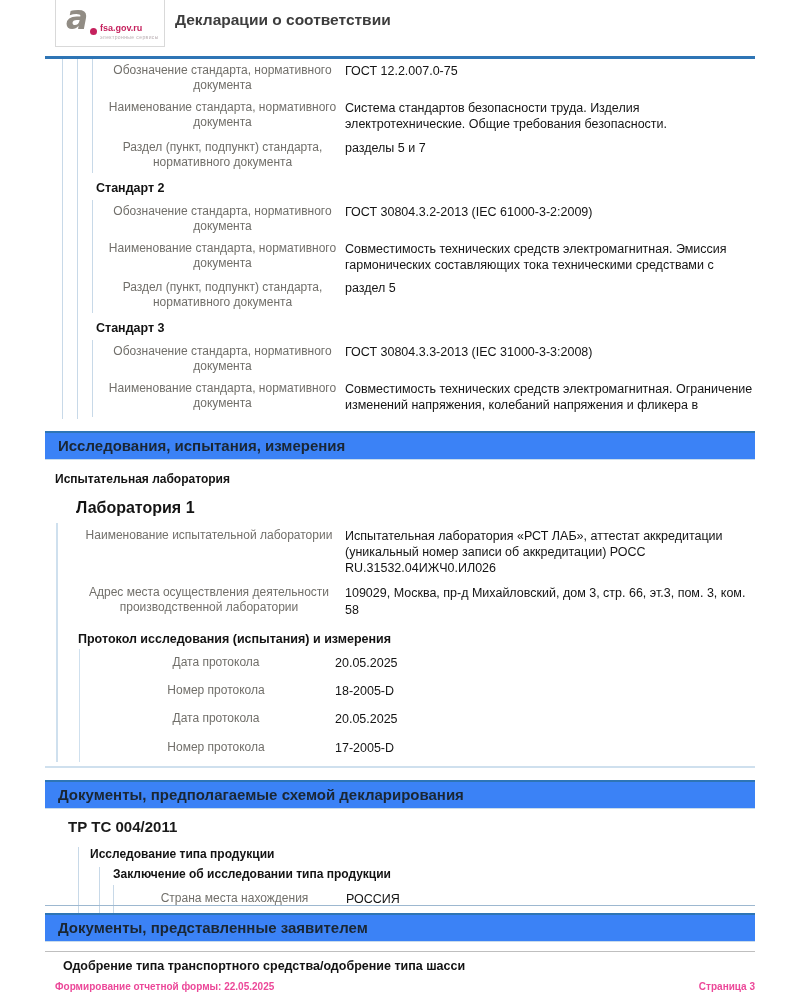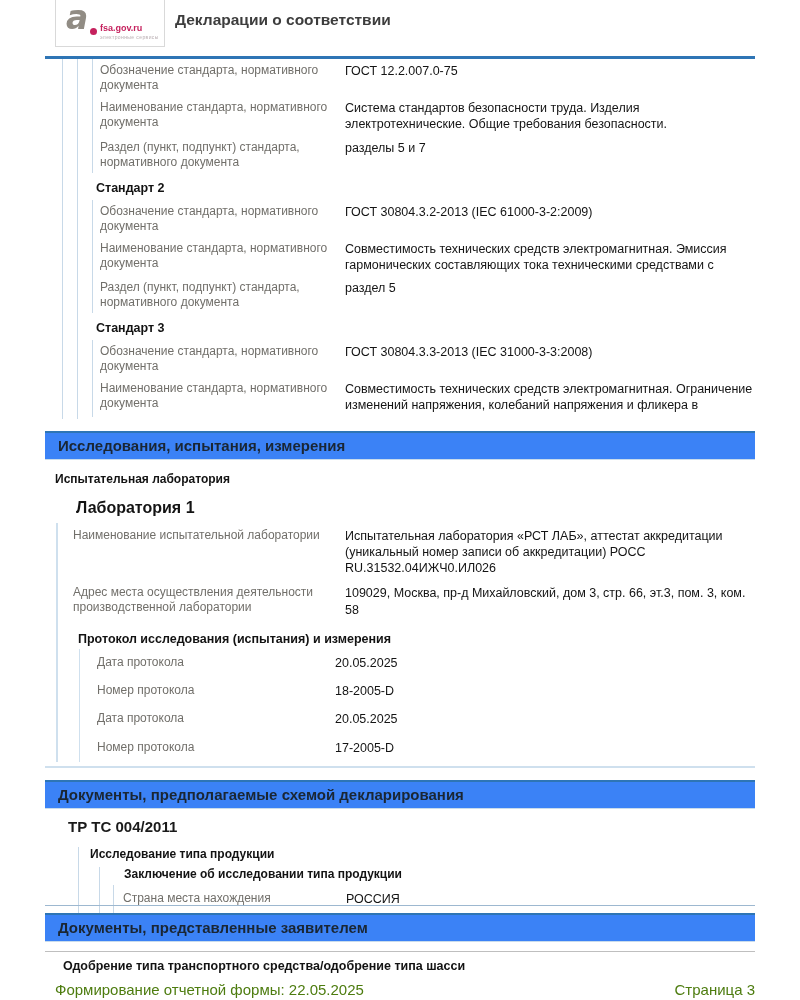--- a/index.html
+++ b/index.html
@@ -33,21 +33,21 @@
   }
   
   .content{position:absolute;left:45px;top:56px;width:710px;}
   .top-rule{border-top:3px solid #2e75b5;}
   
   .g1{margin-left:17px;border-left:1px solid #c8d9e8;}
   .g2{margin-left:14px;border-left:1px solid #c8d9e8;padding-bottom:2px;}
   .fgroup{margin-left:14px;border-left:1px solid #c8d9e8;padding-left:7px;}
   
   .frow{display:grid;padding:4px 0 3px;}
-  .flabel{font-size:12px;line-height:1.25;color:#716f6a;}
+  .flabel{font-size:12px;line-height:1.25;color:#716f6a;text-align:center;}
   .fvalue{font-size:12.5px;line-height:1.3;color:#141414;}
   .standards .frow{grid-template-columns:245px 1fr;}
   .std-heading{margin:8px 0 5px 18px;font-size:12.5px;font-weight:bold;color:#131313;}
   
   .band{
     margin-top:12px;background:#3b82f6;border-top:2px solid #2e75b5;border-bottom:1px solid #c9dcec;
     padding:4px 10px 5px 13px;font-size:15px;font-weight:bold;color:#1a2633;box-sizing:border-box;
   }
   
   .group-title{margin:12px 0 0 10px;font-size:12px;font-weight:bold;color:#131313;}
@@ -56,34 +56,34 @@
   .lab-block .frow{grid-template-columns:272px 1fr;padding:5px 0 4px;}
   .proto-heading{margin:10px 0 3px 5px;font-size:12.5px;font-weight:bold;color:#131313;}
   .proto-block{margin-left:6px;border-left:1px solid #cfe0ee;padding-left:17px;}
   .proto-block .frow{grid-template-columns:238px 1fr;padding:6px 0;}
   .rule-blue{margin-top:4px;border-top:2px solid #cfe0ee;}
   
   .reg-heading{margin:9px 0 0 23px;font-size:15px;font-weight:bold;color:#1a1a1a;}
   .type-block{margin-left:33px;border-left:1px solid #c8d9e8;padding-left:11px;margin-top:12px;}
   .type-heading{margin:0 0 6px 0;font-size:12px;font-weight:bold;color:#131313;}
   .concl-block{margin-left:9px;border-left:1px solid #c8d9e8;padding-left:9px;}
-  .concl-heading{margin:6px 0 4px 15px;font-size:12px;font-weight:bold;color:#131313;}
+  .concl-heading{margin:6px 0 4px 4px;font-size:12px;font-weight:bold;color:#131313;}
   .rows-block{margin-left:4px;border-left:1px solid #c8d9e8;padding-left:9px;}
   .rows-block .frow{grid-template-columns:223px 1fr;padding:6px 0;}
   
   .bottom-section{position:absolute;left:45px;top:905px;width:710px;}
   .pre-band-rule{border-top:1px solid #9db8d0;margin-bottom:7px;}
   .sub-doc-heading{
     margin-top:9px;border-top:1px solid #bfbfbf;padding:7px 0 0 18px;
     font-size:12.5px;font-weight:bold;color:#131313;
   }
   
   .footer{
     position:absolute;left:55px;right:45px;top:981px;display:flex;justify-content:space-between;
-    font-size:15px;font-weight:normal;color:#4d7c0f;
+    font-size:10px;font-weight:bold;color:#ec4899;
   }
 </style>
 </head>
 <body>
 
 <div class="page">
 
   <div class="header">
     <div class="logo-box">
       <span class="logo-a">a</span>

